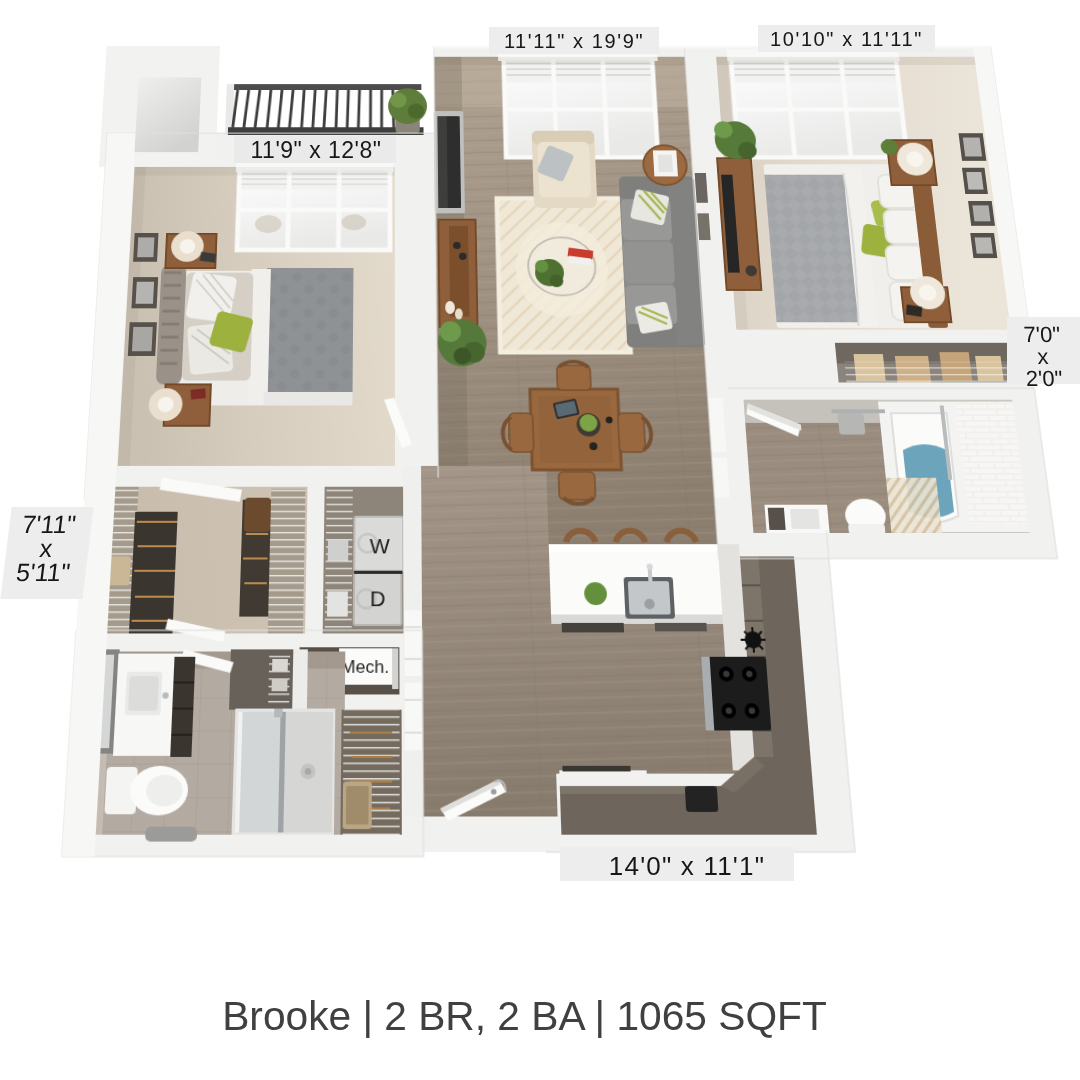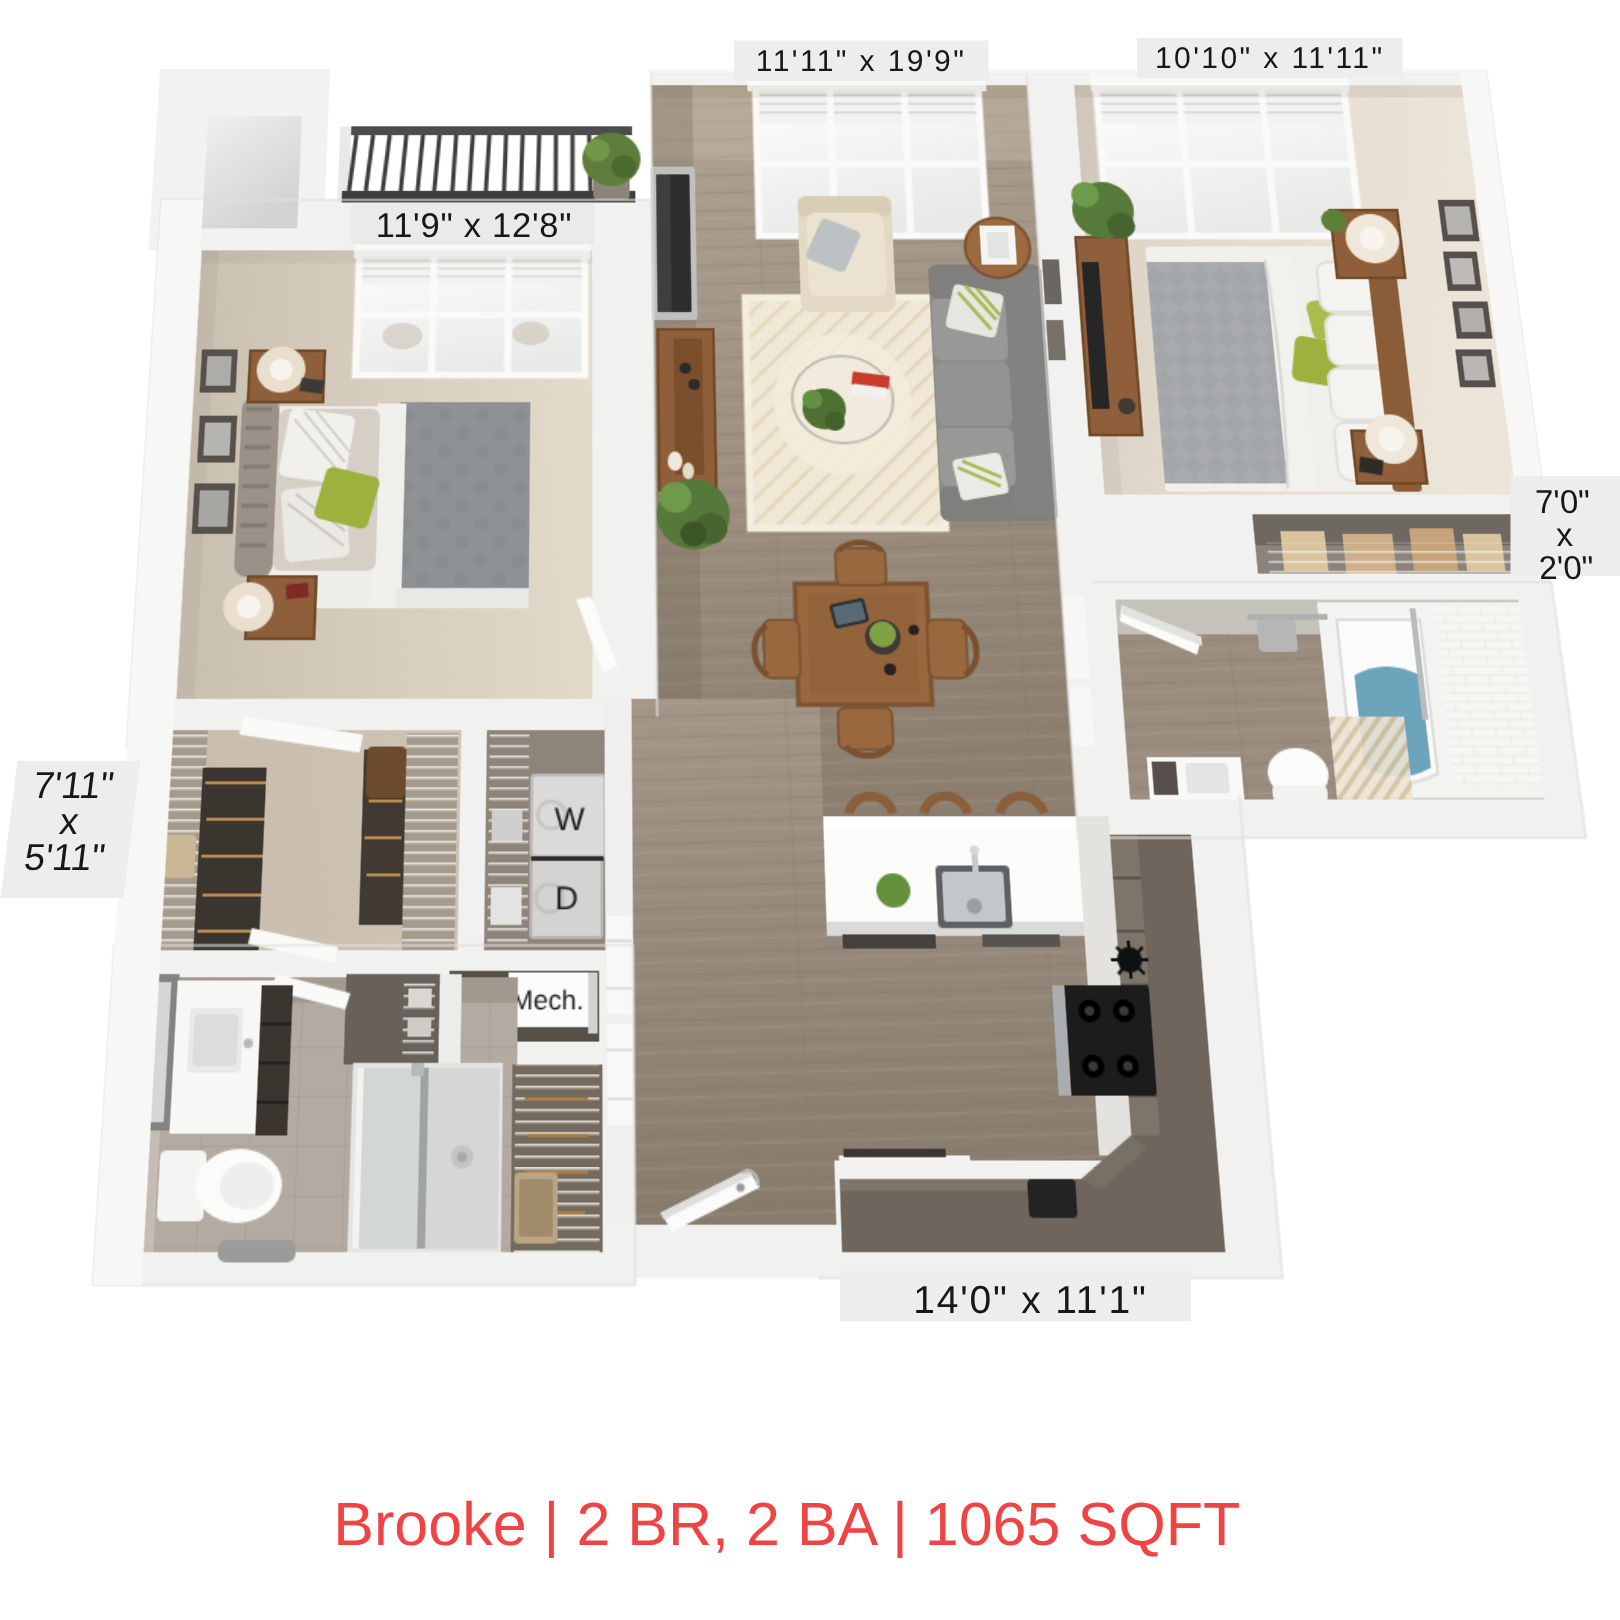--- a/index.html
+++ b/index.html
@@ -666,13 +666,13 @@
 
 <div class="box" style="left:1007px;top:317px;width:73px;height:67px;"></div>
 <div class="lab" style="left:1003px;top:324px;width:80px;font-size:22px;line-height:1.0;transform:skewX(3deg);">7'0"<br>x<br>2'0"</div>
 
 <div class="box" style="left:6px;top:507px;width:82px;height:92px;transform:skewX(-7deg);"></div>
 <div class="lab" style="left:0px;top:513px;width:92px;font-size:25px;line-height:0.95;transform:skewX(-7deg);">7'11"<br>x<br>5'11"</div>
 
 <div class="box" style="left:560px;top:847px;width:234px;height:34px;"></div>
 <div class="lab" style="left:570px;top:853px;width:234px;font-size:26px;letter-spacing:1.2px;">14'0" x 11'1"</div>
 
-<div class="lab" style="left:0px;top:996px;width:1049px;font-size:40.7px;color:#ef4444;">Brooke | 2 BR, 2 BA | 1065 SQFT</div>
+<div class="lab" style="left:0px;top:996px;width:1049px;font-size:40.7px;color:#404040;">Brooke | 2 BR, 2 BA | 1065 SQFT</div>
 
 </body></html>

